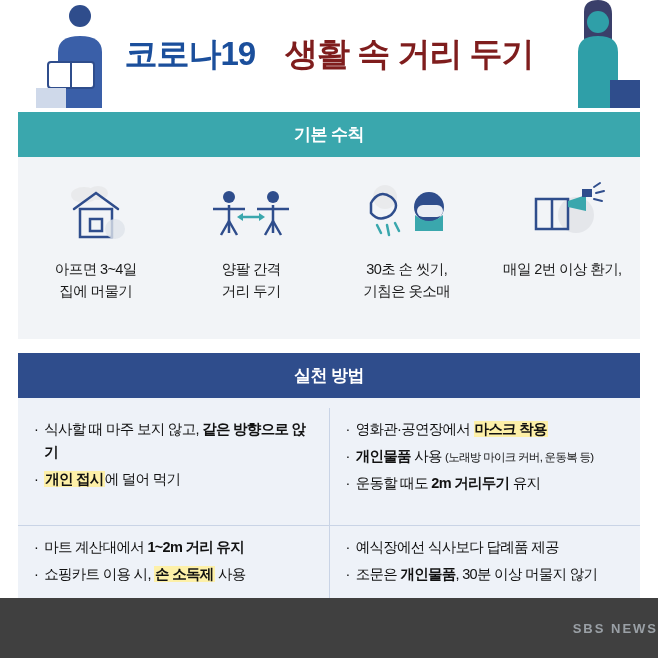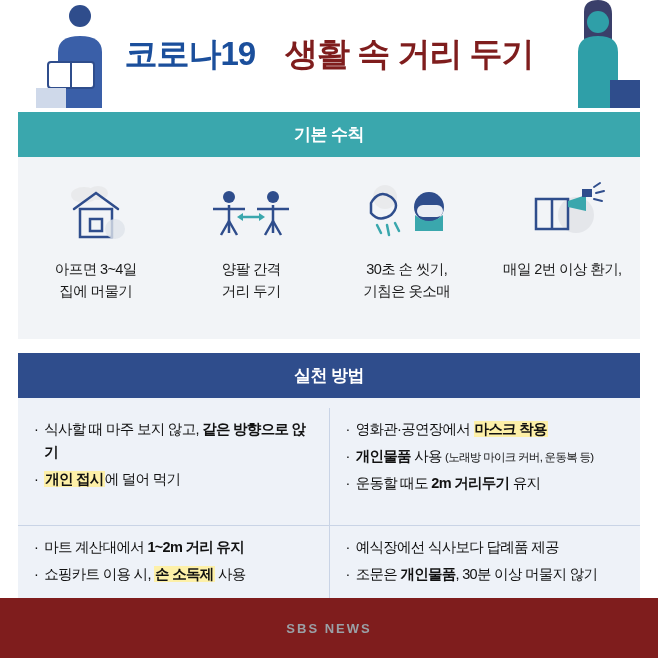--- a/index.html
+++ b/index.html
@@ -146,22 +146,22 @@
 
   
   .footer {
     position: absolute;
     bottom: 0;
     left: 0;
     width: 100%;
     height: 60px;
     display: flex;
     align-items: center;
-    justify-content: center;
-    background: #7f1d1d;
+    justify-content: flex-end;
+    background: #404040;
     margin-top: 12px;
   }
   .footer-text {
     color: #9aa0a6;
     font-size: 13px;
     letter-spacing: 2px;
     font-weight: bold;
   }
 </style>
 </head>

